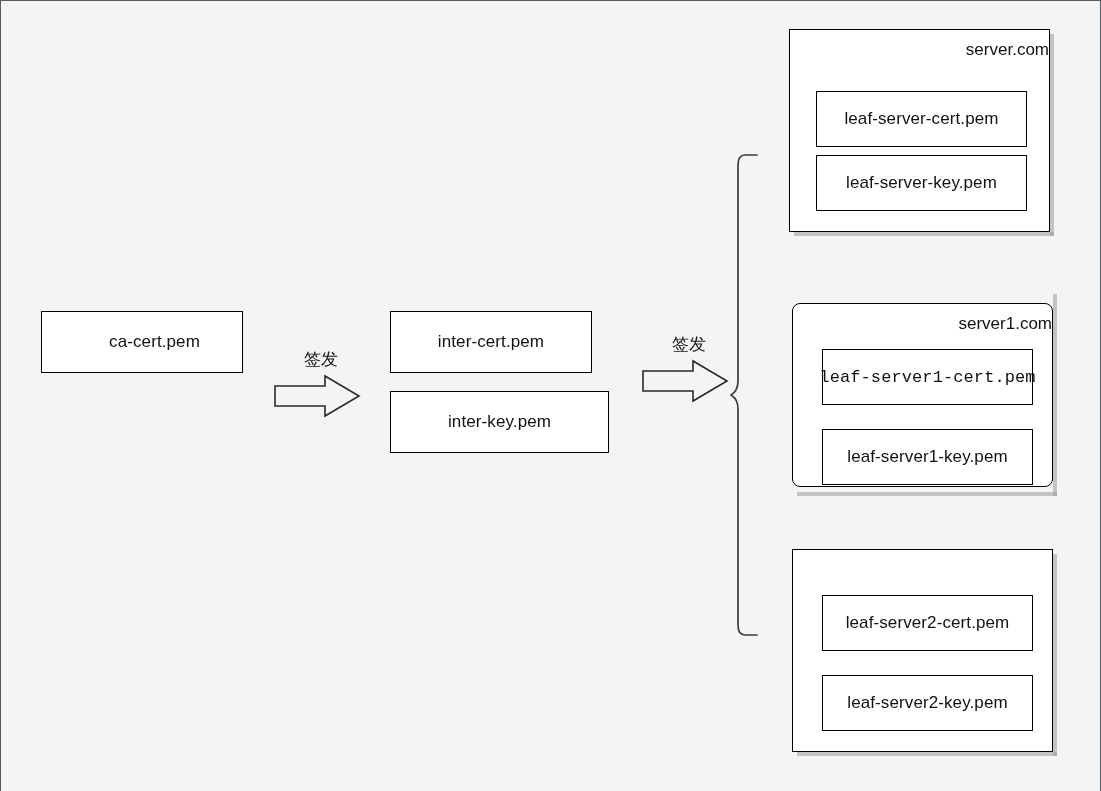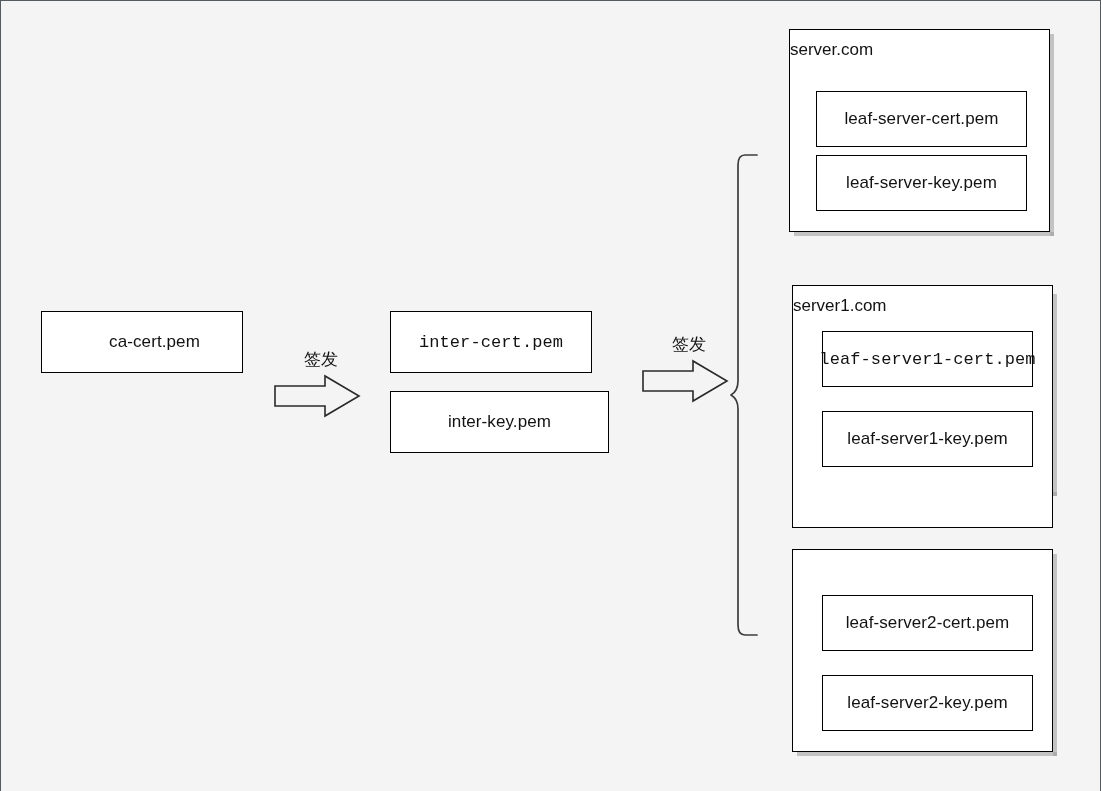--- a/index.html
+++ b/index.html
@@ -40,21 +40,21 @@
     position: absolute;
     background: #ffffff;
     border: 1.6px solid #000000;
     box-sizing: border-box;
   }
   .group-title {
     position: absolute;
     top: 10px;
     left: 0;
     width: 100%;
-    text-align: left;
+    text-align: right;
     font-size: 17px;
     color: #121212;
     white-space: nowrap;
   }
   .group-shadow {
     position: absolute;
     background: #9b9b9b;
     opacity: 0.55;
   }
 
@@ -105,21 +105,21 @@
   <div class="file-box" style="left:40px; top:310px; width:202px; height:62px;padding-left:25px;">ca-cert.pem</div>
 
 
   <div class="arrow-wrap" style="left:270px; top:347px; width:100px; height:60px;">
     <div class="arrow-label">签发</div>
     <svg class="arrow-svg" width="92" height="44" viewBox="0 0 92 44">
       <polygon points="4,12 54,12 54,2 88,22 54,42 54,32 4,32" fill="#f4f4f4" stroke="#2a2a2a" stroke-width="1.6" stroke-linejoin="miter"></polygon>
     </svg>
   </div>
 
-  <div class="file-box" style="left:389px; top:310px; width:202px; height:62px;font-family:Liberation Mono, monospace;">inter-cert.pem</div>
+  <div class="file-box" style="left:389px; top:310px; width:202px; height:62px;">inter-cert.pem</div>
 
   <div class="file-box" style="left:389px; top:390px; width:219px; height:62px;">inter-key.pem</div>
 
   <div class="arrow-wrap" style="left:638px; top:332px; width:100px; height:60px;">
     <div class="arrow-label">签发</div>
     <svg class="arrow-svg" width="92" height="44" viewBox="0 0 92 44">
       <polygon points="4,12 54,12 54,2 88,22 54,42 54,32 4,32" fill="#f4f4f4" stroke="#2a2a2a" stroke-width="1.6" stroke-linejoin="miter"></polygon>
     </svg>
   </div>
 
@@ -138,21 +138,21 @@
   <div class="group-shadow" style="left:1049px; top:33px; width:4px; height:202px;"></div>
   <div class="group-shadow" style="left:793px; top:231px; width:260px; height:4px;"></div>
   <div class="group" style="left:788px; top:28px; width:261px; height:203px;">
     <div class="group-title">server.com</div>
     <div class="file-box" style="left:26px; top:45px; width:211px; height:56px;margin-top:16px;">leaf-server-cert.pem</div>
     <div class="file-box" style="left:26px; top:125px; width:211px; height:56px;">leaf-server-key.pem</div>
   </div>
 
   <div class="group-shadow" style="left:1052px; top:293px; width:4px; height:202px;"></div>
   <div class="group-shadow" style="left:796px; top:491px; width:260px; height:4px;"></div>
-  <div class="group" style="left:791px; top:284px; width:261px; height:243px;">
+  <div class="group" style="left:791px; top:302px; width:261px; height:184px;border-radius:8px;">
     <div class="group-title">server1.com</div>
     <div class="file-box" style="left:29px; top:45px; width:211px; height:56px;font-family:Liberation Mono, monospace;">leaf-server1-cert.pem</div>
     <div class="file-box" style="left:29px; top:125px; width:211px; height:56px;">leaf-server1-key.pem</div>
   </div>
 
   <div class="group-shadow" style="left:1052px; top:553px; width:4px; height:202px;"></div>
   <div class="group-shadow" style="left:796px; top:751px; width:260px; height:4px;"></div>
   <div class="group" style="left:791px; top:548px; width:261px; height:203px;">
     <div class="file-box" style="left:29px; top:45px; width:211px; height:56px;">leaf-server2-cert.pem</div>
     <div class="file-box" style="left:29px; top:125px; width:211px; height:56px;">leaf-server2-key.pem</div>

